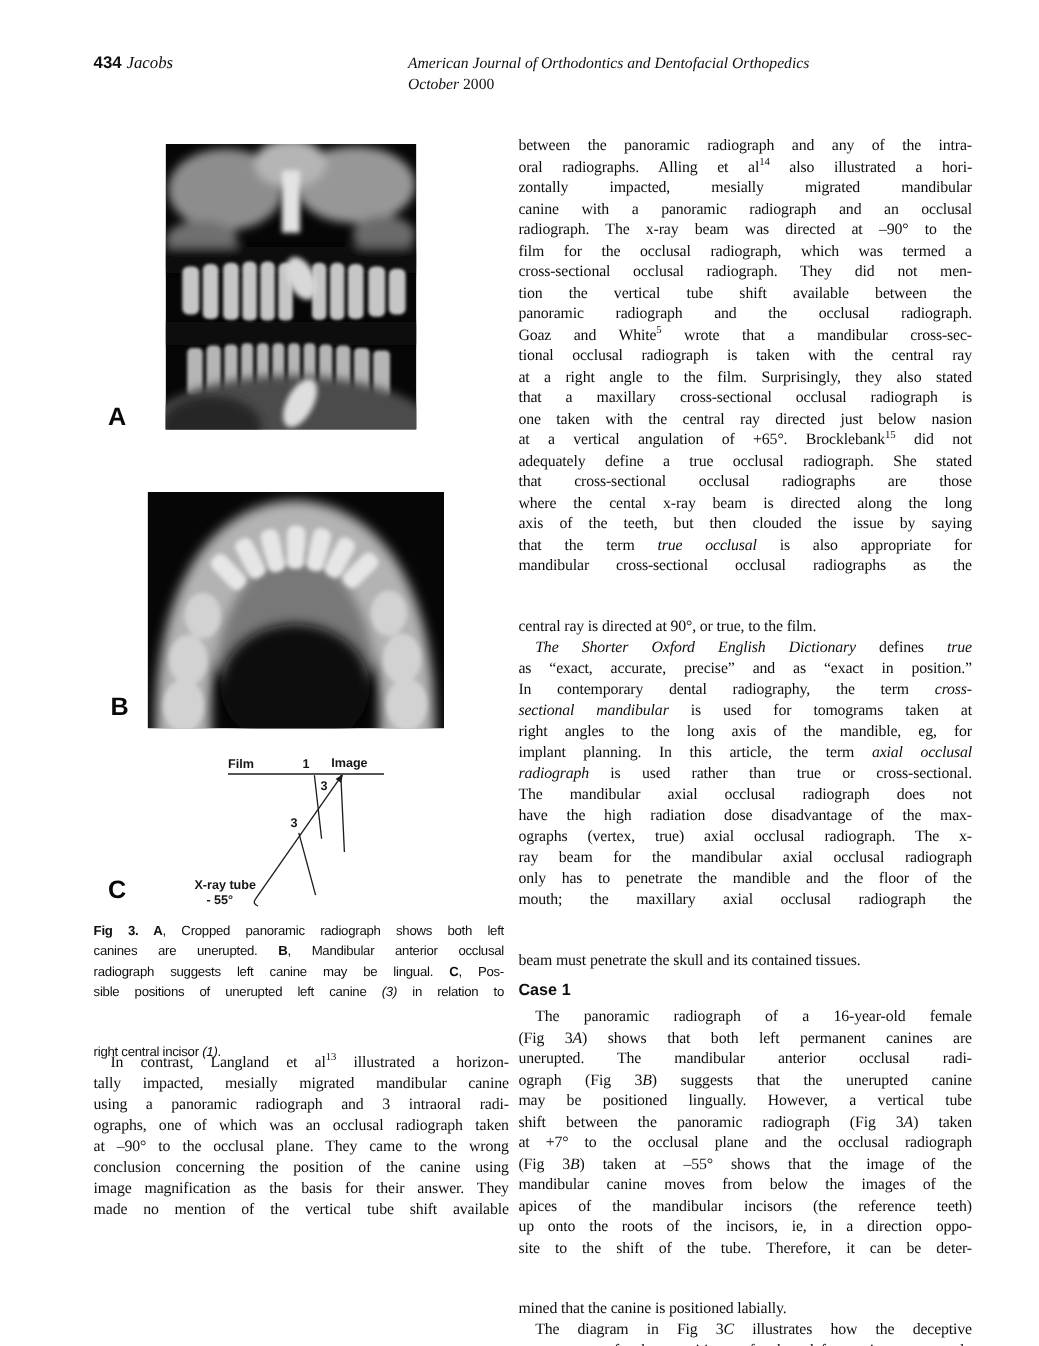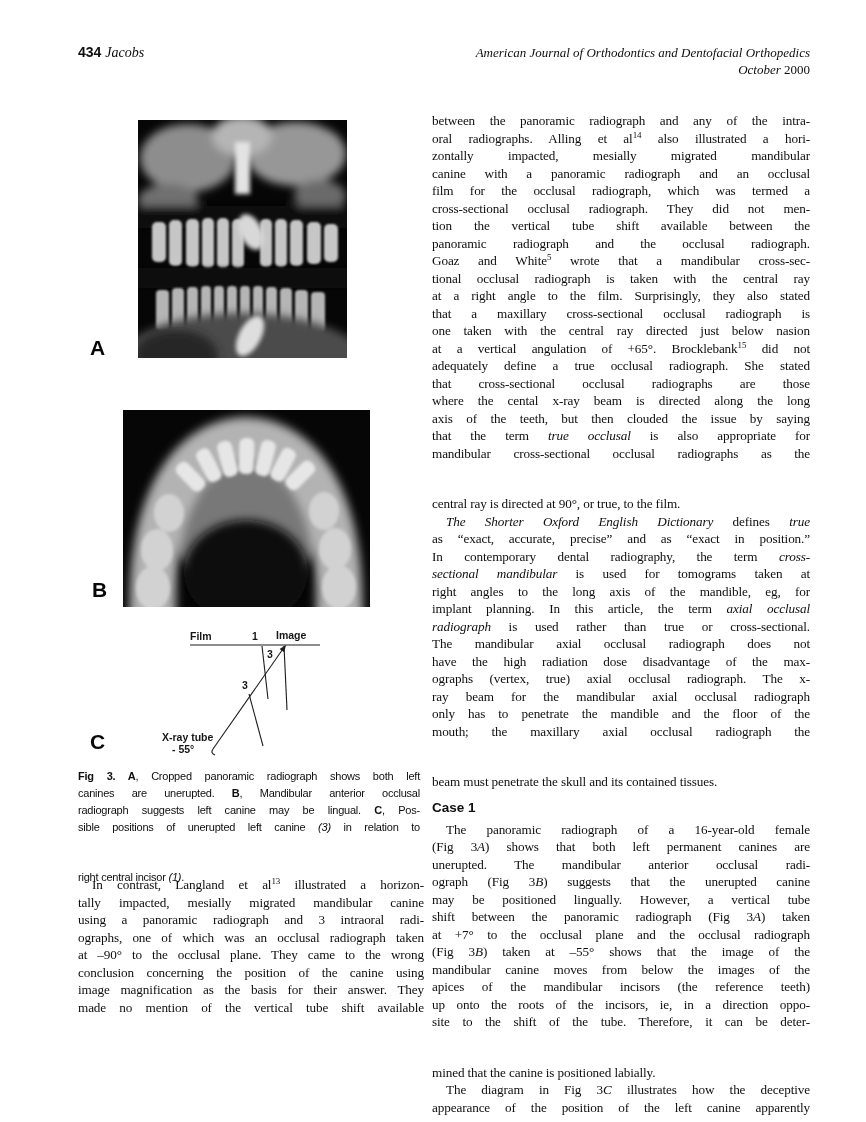--- a/index.html
+++ b/index.html
@@ -7,21 +7,21 @@
     position:relative; width:866px; height:1122px; margin:0 auto;
     background:#ffffff; overflow:hidden;
     font-family:"Liberation Serif", serif; color:#0e0e0e;
   }
   .abs { position:absolute; }
 
   
   .rh-left { left:78px; top:44px; font-size:14px; }
   .rh-num { font-family:"Liberation Sans", sans-serif; font-weight:bold; font-size:14px; }
   .rh-author { font-style:italic; padding-left:4px; }
-  .rh-right { left:360px; top:44px; width:450px; text-align:right; font-size:13px; line-height:17px; }
+  .rh-right { left:340px; top:44px; width:450px; font-size:13px; line-height:17px; }
   .rh-journal { font-style:italic; }
   .rh-issue .month { font-style:italic; }
 
   
   .tcol .tline { text-align:justify; text-align-last:justify; }
   .tcol .tline.end { text-align-last:left;margin-top:33px; }
   .tcol .tline.indent { text-indent:14px; }
   .serif-col { font-size:13.2px; line-height:17.5px; letter-spacing:-0.12px; }
   sup { font-size:0.68em; vertical-align:super; line-height:0; }
 
@@ -183,20 +183,21 @@
       <div class="tline">image magnification as the basis for their answer. They</div>
       <div class="tline">made no mention of the vertical tube shift available</div>
     </div>
 
   <div class="abs" style="left:432px; top:112px; width:378px;">
     <div class="tcol serif-col">
         <div class="tline">between the panoramic radiograph and any of the intra-</div>
         <div class="tline">oral radiographs. Alling et al<sup>14</sup> also illustrated a hori-</div>
         <div class="tline">zontally impacted, mesially migrated mandibular</div>
         <div class="tline">canine with a panoramic radiograph and an occlusal</div>
+        <div class="tline">radiograph. The x-ray beam was directed at –90° to the</div>
         <div class="tline">film for the occlusal radiograph, which was termed a</div>
         <div class="tline">cross-sectional occlusal radiograph. They did not men-</div>
         <div class="tline">tion the vertical tube shift available between the</div>
         <div class="tline">panoramic radiograph and the occlusal radiograph.</div>
         <div class="tline">Goaz and White<sup>5</sup> wrote that a mandibular cross-sec-</div>
         <div class="tline">tional occlusal radiograph is taken with the central ray</div>
         <div class="tline">at a right angle to the film. Surprisingly, they also stated</div>
         <div class="tline">that a maxillary cross-sectional occlusal radiograph is</div>
         <div class="tline">one taken with the central ray directed just below nasion</div>
         <div class="tline">at a vertical angulation of +65°. Brocklebank<sup>15</sup> did not</div>

